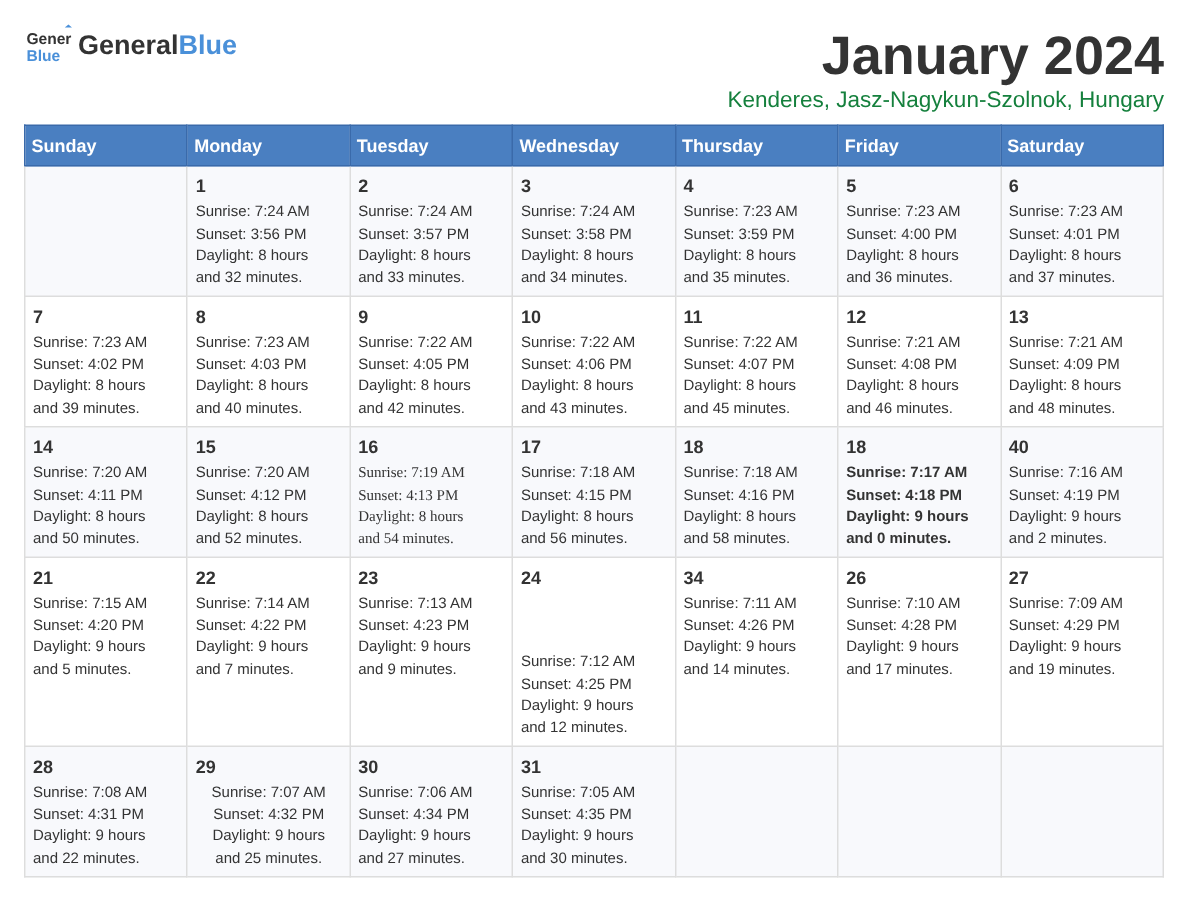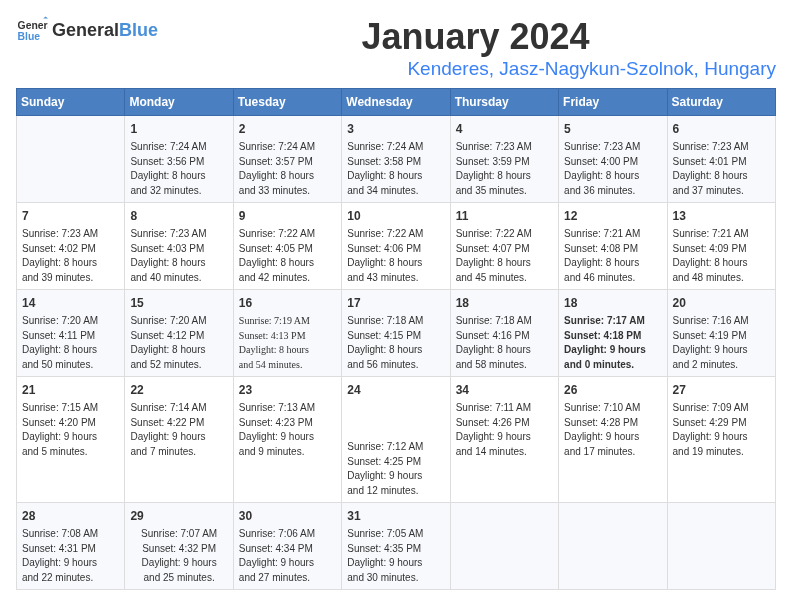--- a/index.html
+++ b/index.html
@@ -19,30 +19,30 @@
     .logo {
       display: flex;
       align-items: center;
       gap: 4px;
     }
     .logo-icon {
       width: 32px;
       height: 28px;
     }
     .title-area {
-      text-align: left;
+      text-align: right;
     }
     .month-title {
       font-size: 36px;
       font-weight: bold;
       color: #333;
     }
     .location-title {
-      font-size: 19px;
-      color: #3b82f6;
+      font-size: 15px;
+      color: #15803d;
       margin-left: 46px;
     }
     table {
       width: 100%;
       border-collapse: collapse;
       font-size: 11px;
       border-radius: 29px;
     }
     thead tr th {
       background-color: #4a7fc1;
@@ -253,21 +253,21 @@
 and 58 minutes.</div>
         </td>
         <td>
           <span class="day-number">18</span>
           <div class="day-info" style="white-space: pre-line; font-weight: bold;">Sunrise: 7:17 AM
 Sunset: 4:18 PM
 Daylight: 9 hours
 and 0 minutes.</div>
         </td>
         <td>
-          <span class="day-number">20</span>
+          <span class="day-number">40</span>
           <div class="day-info" style="white-space: pre-line;">Sunrise: 7:16 AM
 Sunset: 4:19 PM
 Daylight: 9 hours
 and 2 minutes.</div>
         </td>
       </tr>
       <tr>
         <td>
           <span class="day-number">21</span>
           <div class="day-info" style="white-space: pre-line;">Sunrise: 7:15 AM

